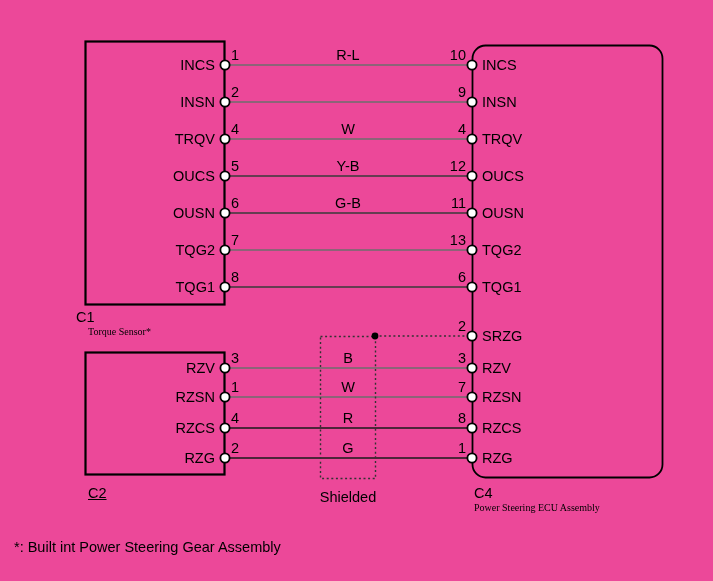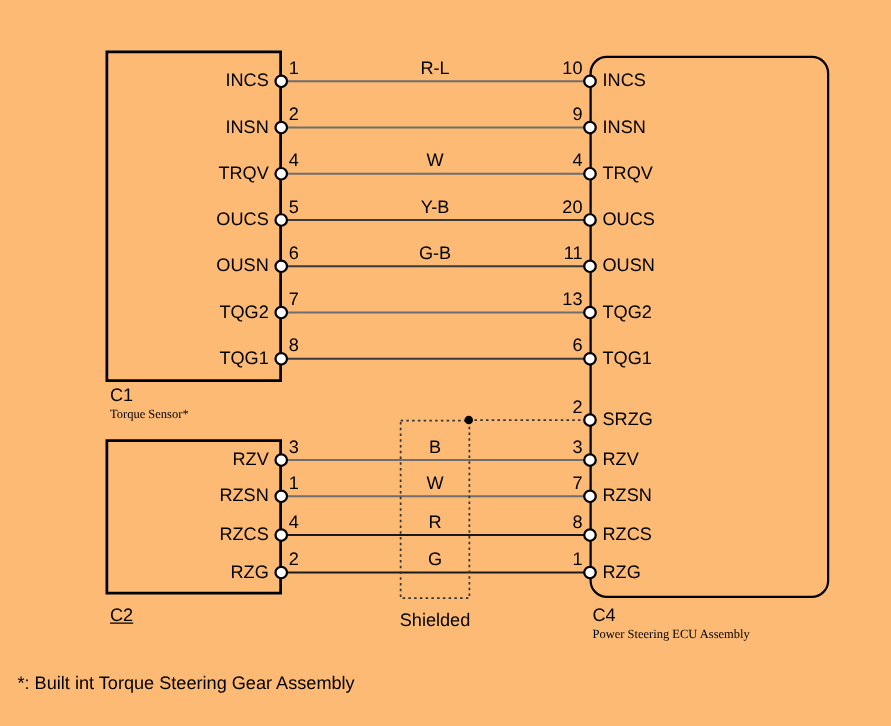--- a/index.html
+++ b/index.html
@@ -8,21 +8,21 @@
     background: #ffffff;
   }
   body {
     font-family: "Liberation Sans", sans-serif;
     color: #000000;
   }
   #diagram-root {
     position: relative;
     width: 713px;
     height: 581px;
-    background: #fdba74;
+    background: #ec4899;
     overflow: hidden;
   }
   #diagram-svg {
     position: absolute;
     left: 0;
     top: 0;
     width: 713px;
     height: 581px;
   }
   .txt {
@@ -146,21 +146,21 @@
   <div class="txt pin-num" style="left:231px; top:270px;">8</div>
 
   <div class="txt wire-label" style="left:288px; top:48px; width:120px;">R-L</div>
   <div class="txt wire-label" style="left:288px; top:122px; width:120px;">W</div>
   <div class="txt wire-label" style="left:288px; top:196px; width:120px;">G-B</div>
   <div class="txt wire-label" style="left:288px; top:159px; width:120px;">Y-B</div>
 
   <div class="txt pin-num" style="left:416px; top:48px; width:50px; text-align:right;">10</div>
   <div class="txt pin-num" style="left:416px; top:85px; width:50px; text-align:right;">9</div>
   <div class="txt pin-num" style="left:416px; top:122px; width:50px; text-align:right;">4</div>
-  <div class="txt pin-num" style="left:416px; top:159px; width:50px; text-align:right;">20</div>
+  <div class="txt pin-num" style="left:416px; top:159px; width:50px; text-align:right;">12</div>
   <div class="txt pin-num" style="left:416px; top:196px; width:50px; text-align:right;">11</div>
   <div class="txt pin-num" style="left:416px; top:233px; width:50px; text-align:right;">13</div>
   <div class="txt pin-num" style="left:416px; top:270px; width:50px; text-align:right;">6</div>
 
   <div class="txt pin-label" style="left:482px; top:58px; text-align:left;">INCS</div>
   <div class="txt pin-label" style="left:482px; top:95px; text-align:left;">INSN</div>
   <div class="txt pin-label" style="left:482px; top:132px; text-align:left;">TRQV</div>
   <div class="txt pin-label" style="left:482px; top:169px; text-align:left;">OUCS</div>
   <div class="txt pin-label" style="left:482px; top:206px; text-align:left;">OUSN</div>
   <div class="txt pin-label" style="left:482px; top:243px; text-align:left;">TQG2</div>
@@ -187,25 +187,25 @@
   <div class="txt pin-num" style="left:416px; top:351px; width:50px; text-align:right;">3</div>
   <div class="txt pin-num" style="left:416px; top:380px; width:50px; text-align:right;">7</div>
   <div class="txt pin-num" style="left:416px; top:411px; width:50px; text-align:right;">8</div>
   <div class="txt pin-num" style="left:416px; top:441px; width:50px; text-align:right;">1</div>
 
   <div class="txt pin-label" style="left:482px; top:361px; text-align:left;">RZV</div>
   <div class="txt pin-label" style="left:482px; top:390px; text-align:left;">RZSN</div>
   <div class="txt pin-label" style="left:482px; top:421px; text-align:left;">RZCS</div>
   <div class="txt pin-label" style="left:482px; top:451px; text-align:left;">RZG</div>
 
-  <div class="txt conn-id" style="left:88px; top:310px;">C1</div>
+  <div class="txt conn-id" style="left:76px; top:310px;">C1</div>
   <div class="txt conn-name" style="left:88px; top:327px;">Torque Sensor*</div>
 
   <div class="txt conn-id" style="left:88px; top:486px;text-decoration:underline;">C2</div>
 
   <div class="txt conn-id" style="left:474px; top:486px;">C4</div>
   <div class="txt conn-name" style="left:474px; top:503px;">Power Steering ECU Assembly</div>
 
   <div class="txt shield-label" style="left:302px; top:490px; width:92px;">Shielded</div>
 
-  <div class="txt footnote" style="left:14px; top:540px;">*: Built int Torque Steering Gear Assembly</div>
+  <div class="txt footnote" style="left:14px; top:540px;">*: Built int Power Steering Gear Assembly</div>
 
 </div>
 
 </body></html>

